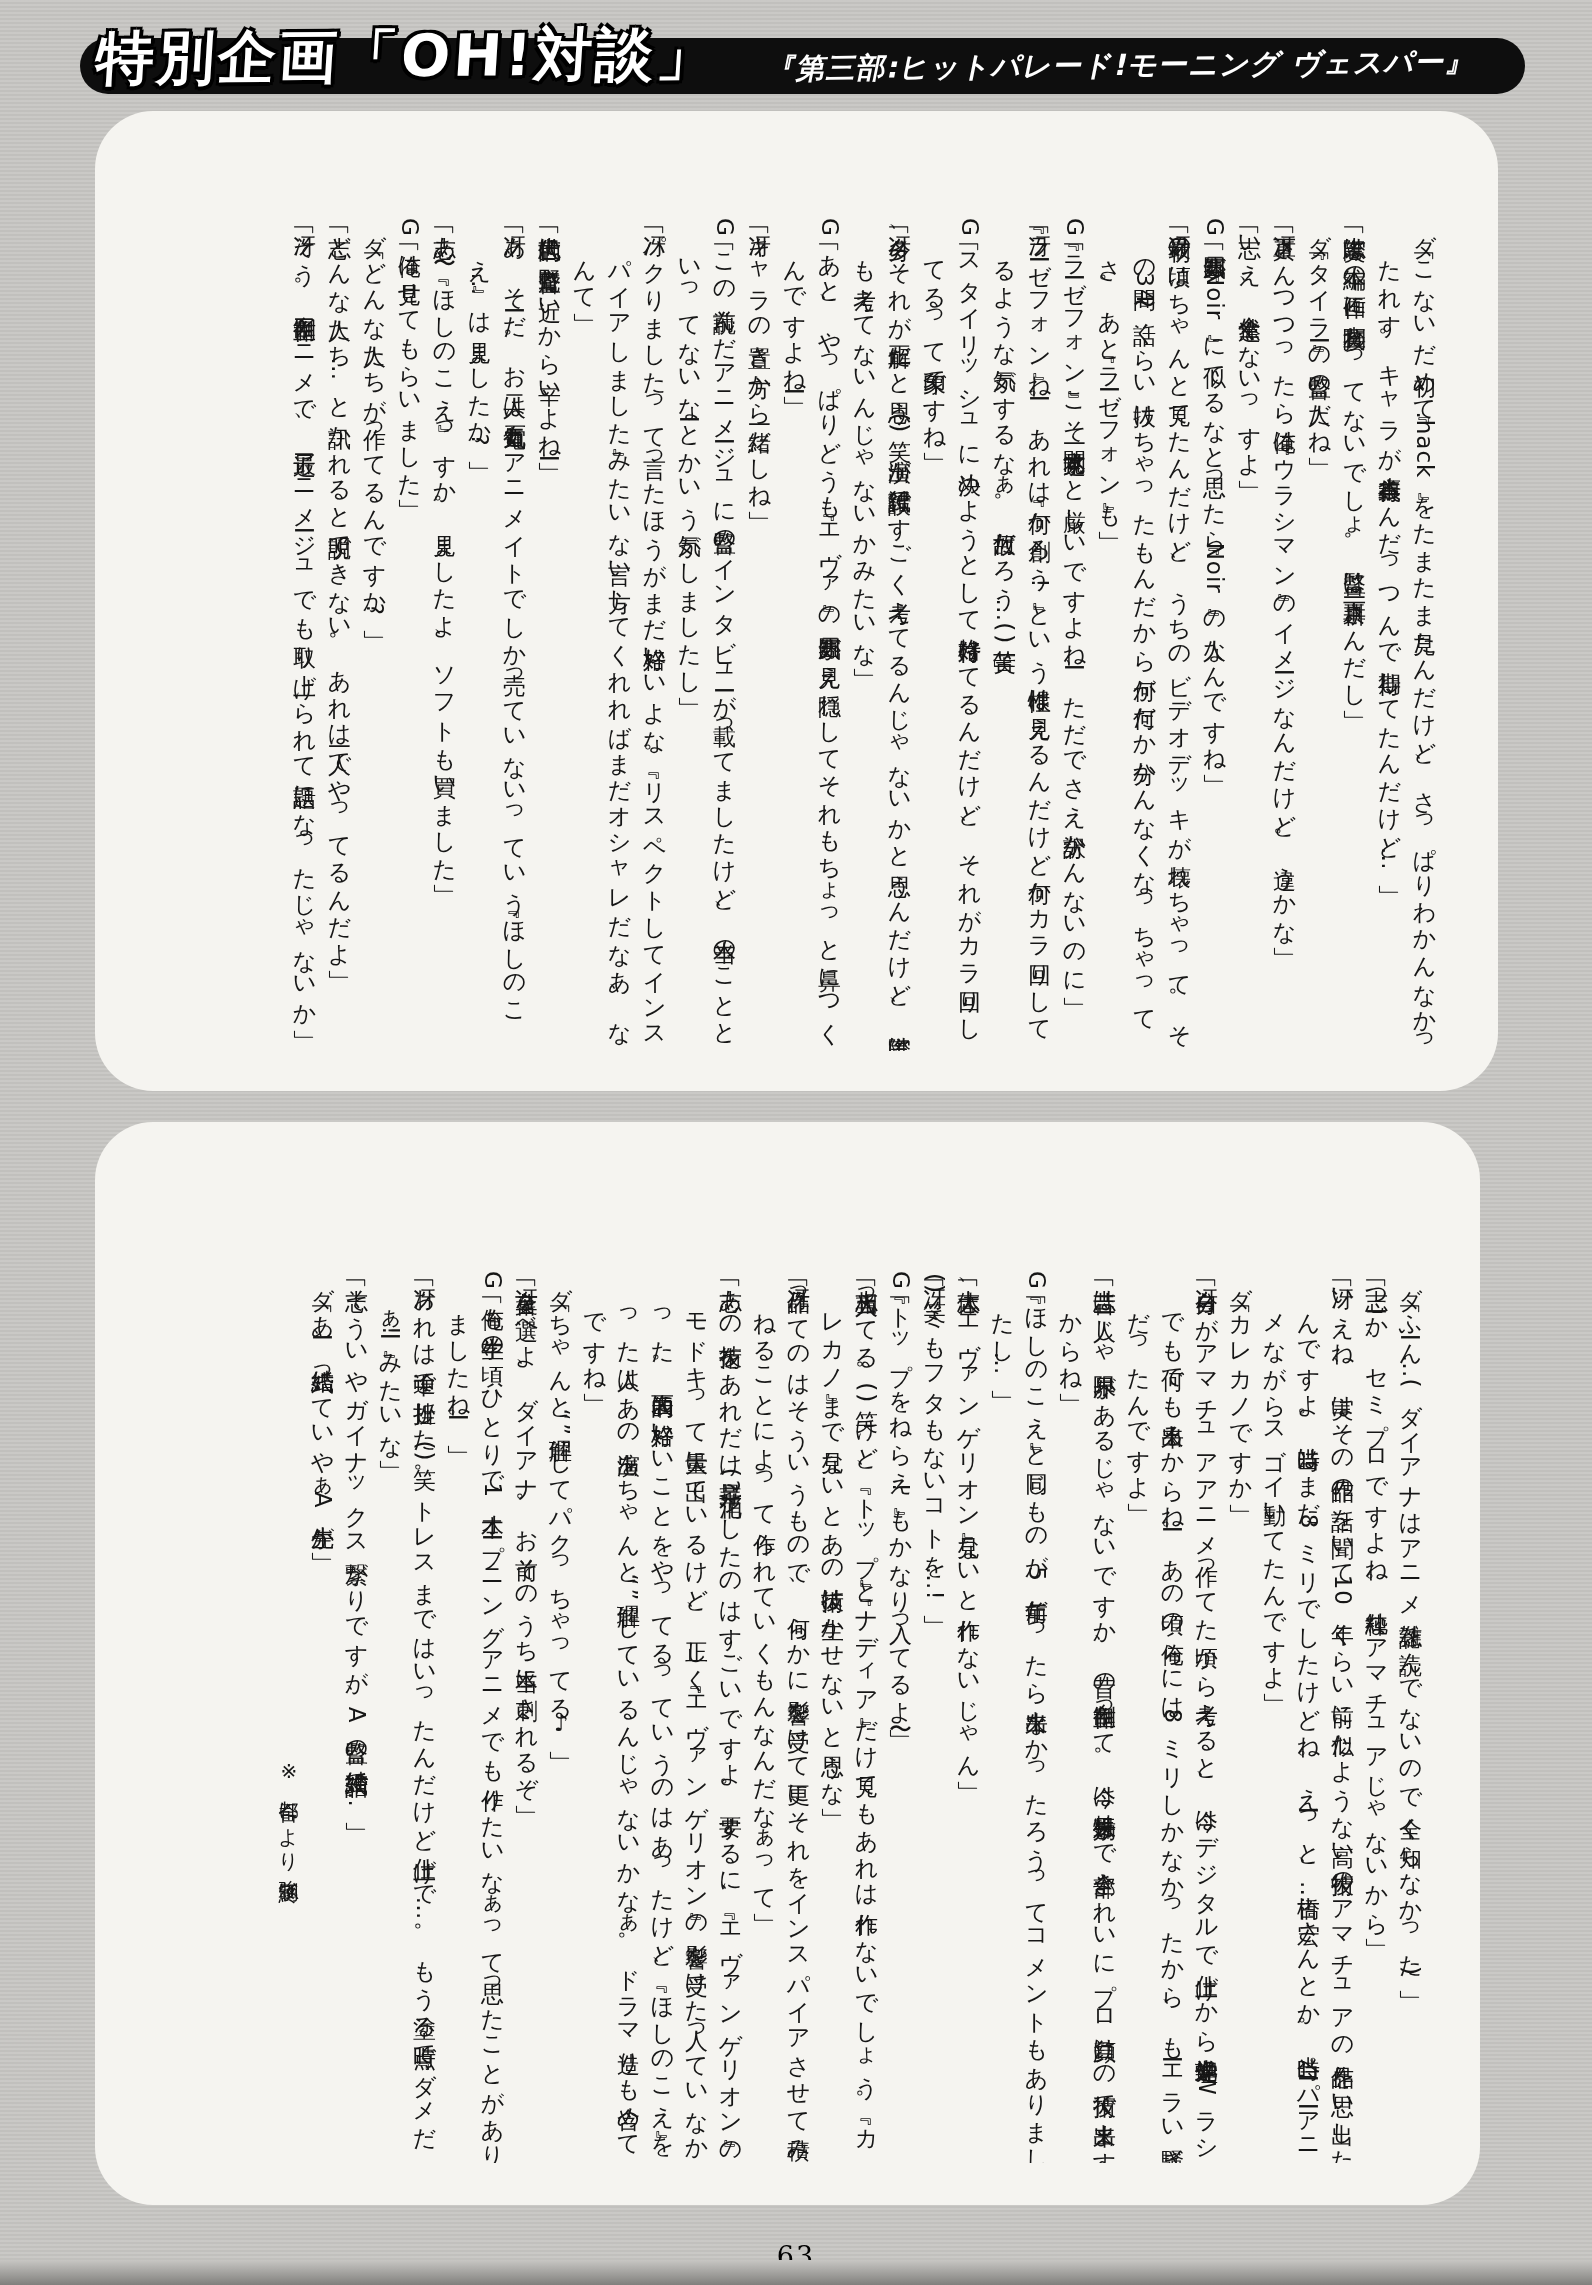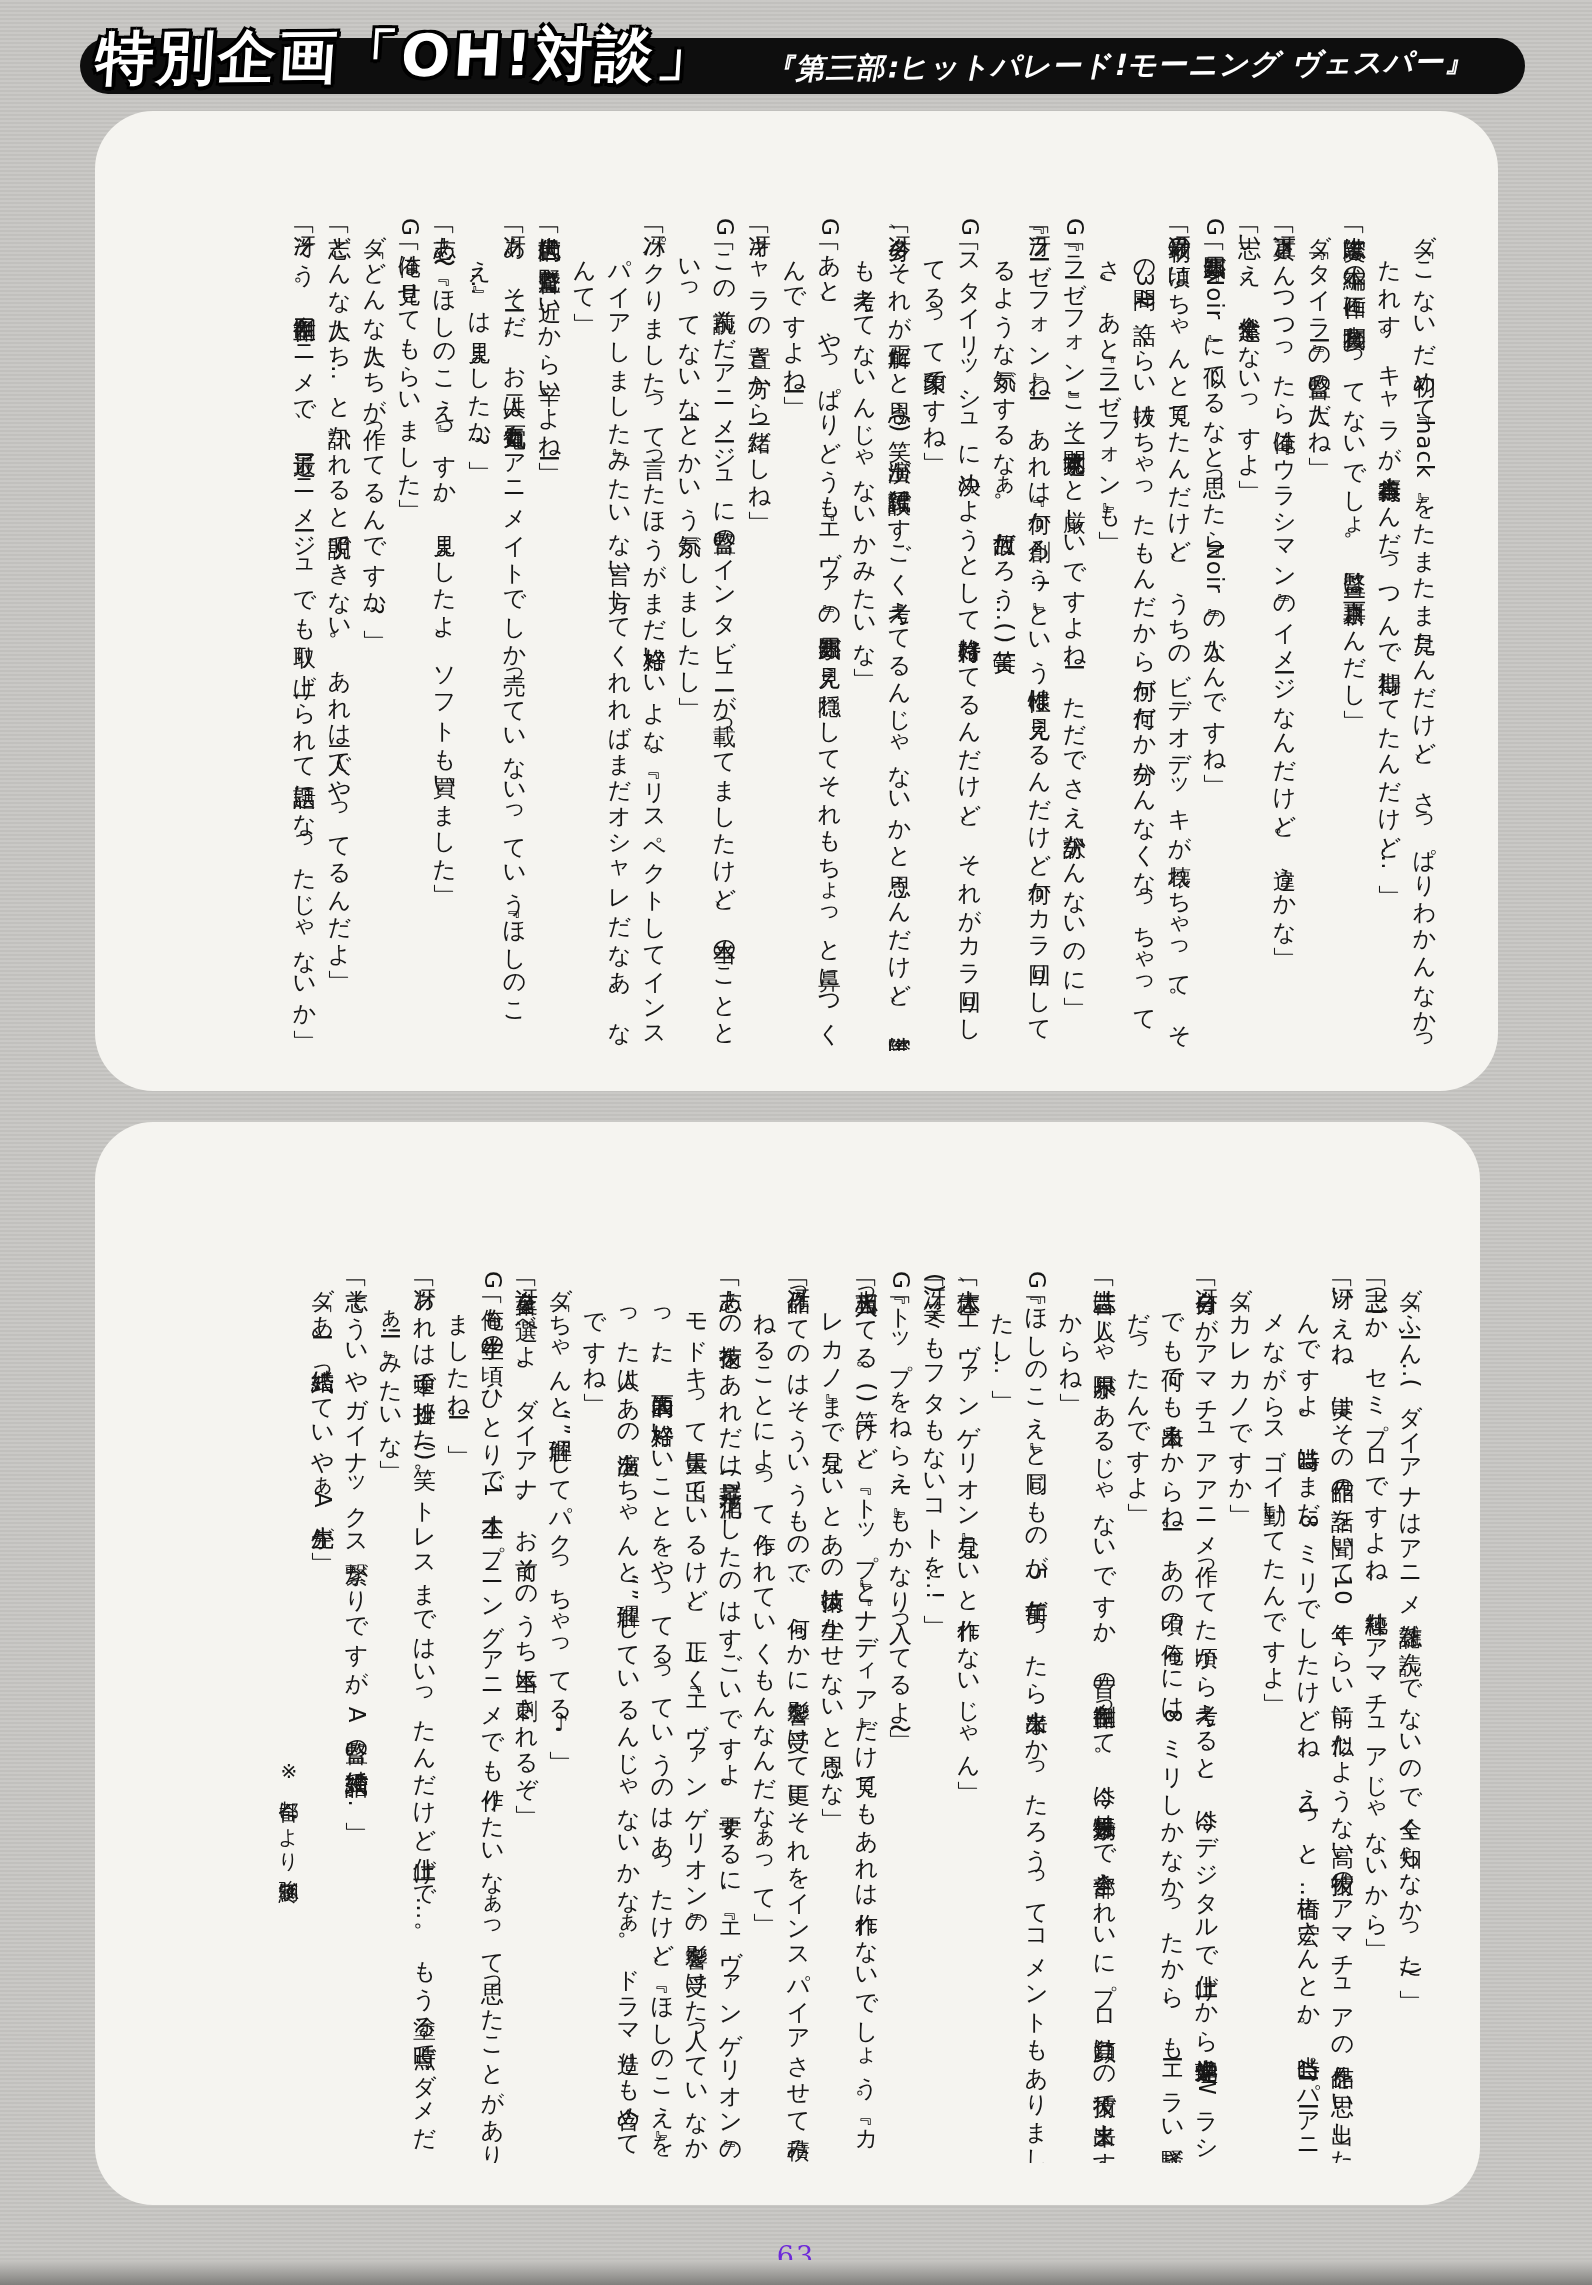--- a/index.html
+++ b/index.html
@@ -53,21 +53,21 @@
   }
   .panel1 .vtext { top:107px; right:56px; bottom:40px; left:56px; font-size:23px; line-height:35px; }
   .panel2 .vtext { top:149px; right:52px; bottom:42px; left:52px; font-size:23px; line-height:34px; }
 
   .speech { padding-top:26px; text-indent:-26px; }
   .spk { font-weight:500; }
   .note { padding-top:488px; font-size:20px; letter-spacing:2px; }
 
   .page-number {
     position:absolute; left:0; right:0; bottom:14px; text-align:center;
-    font-size:27px; color:#6d28d9; letter-spacing:2px;
+    font-size:27px; color:#000000; letter-spacing:2px;
     font-family:"DejaVu Serif", serif;
   }
 </style>
 </head>
 <body>
 
 <div class="header">
   <div class="header-bar"></div>
   <h1 class="title">特別企画「OH!対談」</h1>
   <div class="subtitle">『第三部:ヒットパレード!モーニング ヴェスパー』</div>

